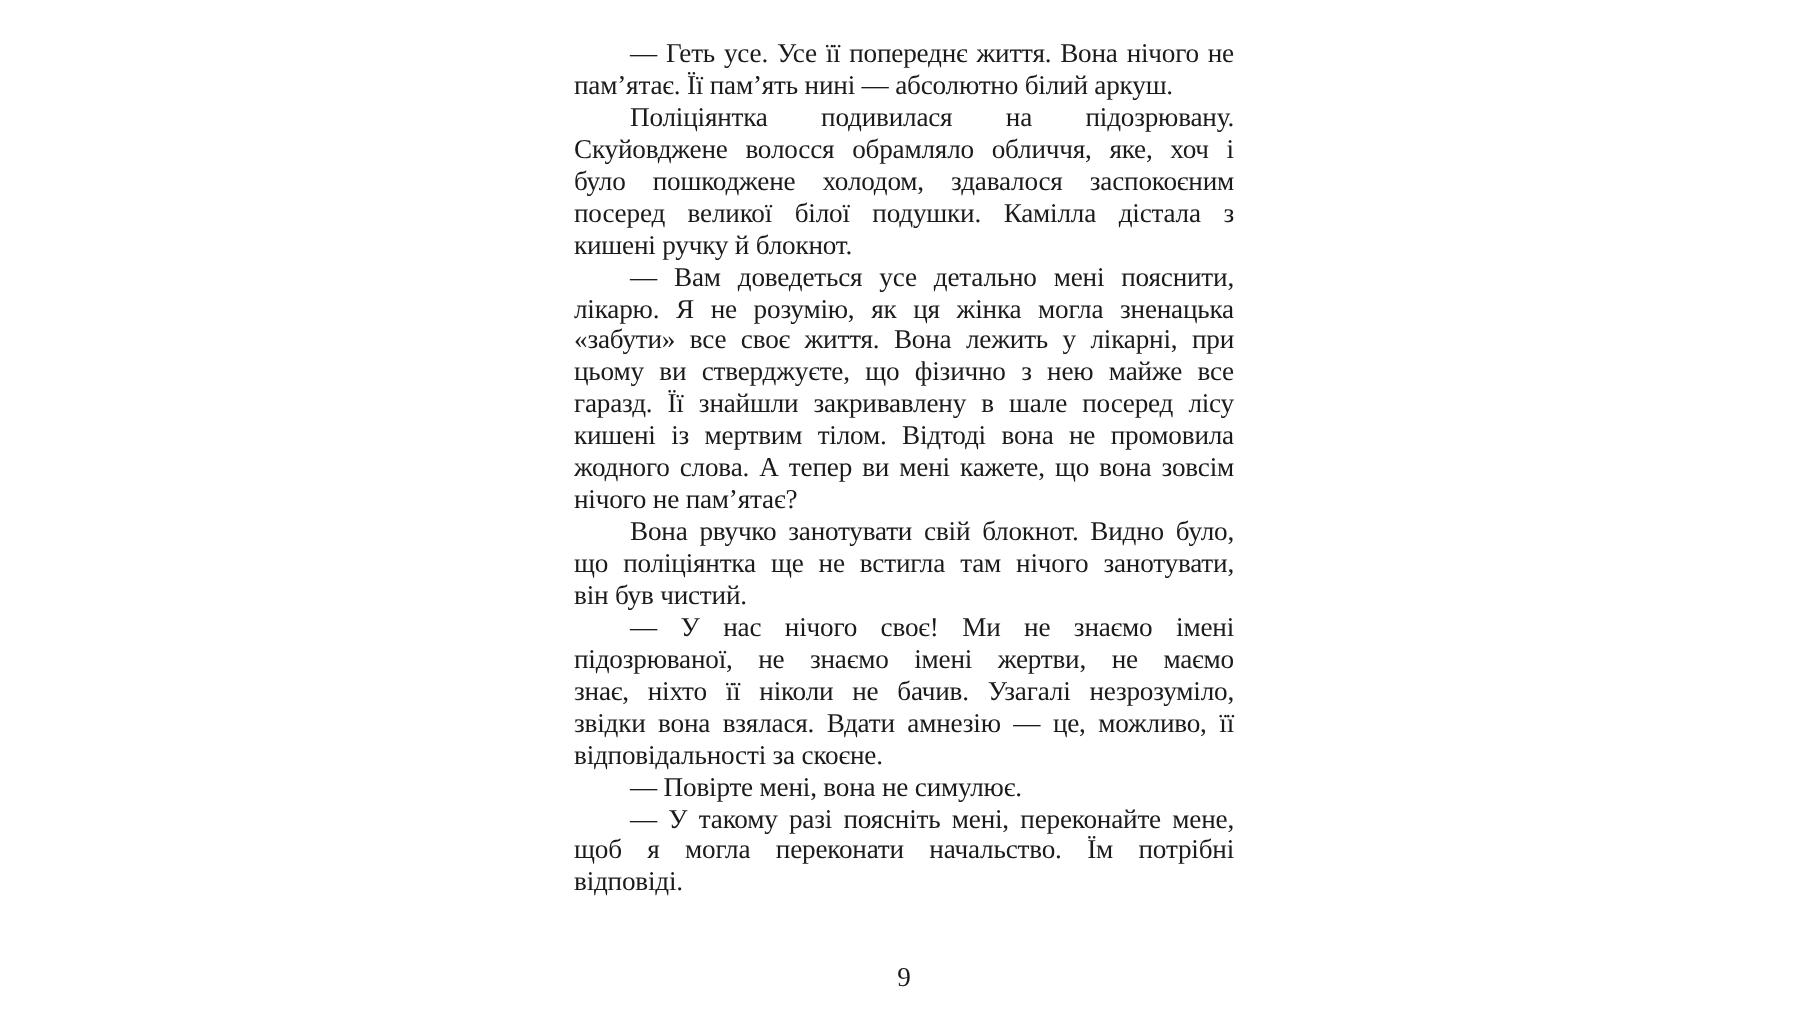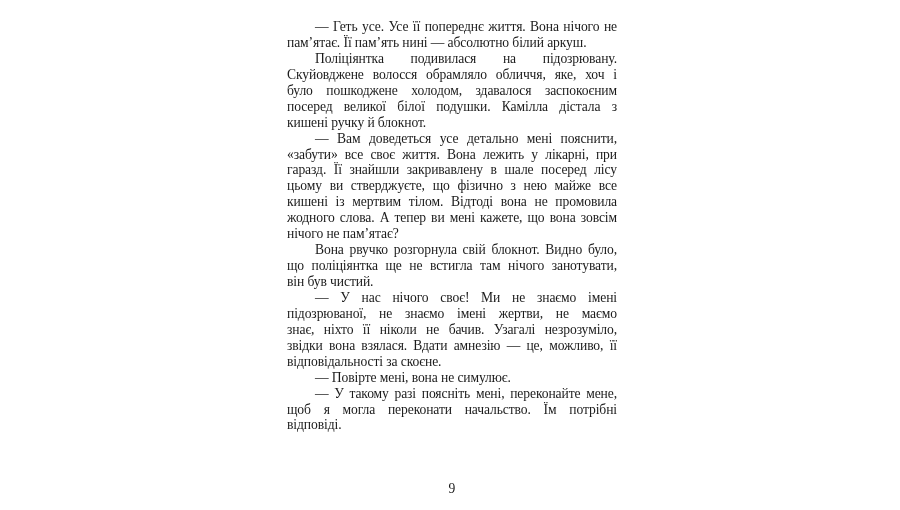--- a/index.html
+++ b/index.html
@@ -63,29 +63,30 @@
       </div>
       <div class="paragraph">
         <div class="line indent just">Поліціянтка подивилася на підозрювану.</div>
         <div class="line just">Скуйовджене волосся обрамляло обличчя, яке, хоч і</div>
         <div class="line just">було пошкоджене холодом, здавалося заспокоєним</div>
         <div class="line just">посеред великої білої подушки. Камілла дістала з</div>
         <div class="line">кишені ручку й блокнот.</div>
       </div>
       <div class="paragraph">
         <div class="line indent just">— Вам доведеться усе детально мені пояснити,</div>
+        <div class="line just">лікарю. Я не розумію, як ця жінка могла зненацька</div>
         <div class="line just">«забути» все своє життя. Вона лежить у лікарні, при</div>
+        <div class="line just">цьому ви стверджуєте, що фізично з нею майже все</div>
         <div class="line just">гаразд. Її знайшли закривавлену в шале посеред лісу</div>
-        <div class="line just">цьому ви стверджуєте, що фізично з нею майже все</div>
         <div class="line just">кишені із мертвим тілом. Відтоді вона не промовила</div>
         <div class="line just">жодного слова. А тепер ви мені кажете, що вона зовсім</div>
         <div class="line">нічого не пам’ятає?</div>
       </div>
       <div class="paragraph">
-        <div class="line indent just">Вона рвучко розгорнула свій блокнот. Видно було,</div>
+        <div class="line indent just">Вона рвучко занотувати свій блокнот. Видно було,</div>
         <div class="line just">що поліціянтка ще не встигла там нічого занотувати,</div>
         <div class="line">він був чистий.</div>
       </div>
       <div class="paragraph">
         <div class="line indent just">— У нас нічого своє! Ми не знаємо імені</div>
         <div class="line just">підозрюваної, не знаємо імені жертви, не маємо</div>
         <div class="line just">знає, ніхто її ніколи не бачив. Узагалі незрозуміло,</div>
         <div class="line just">звідки вона взялася. Вдати амнезію — це, можливо, її</div>
         <div class="line">відповідальності за скоєне.</div>
       </div>

